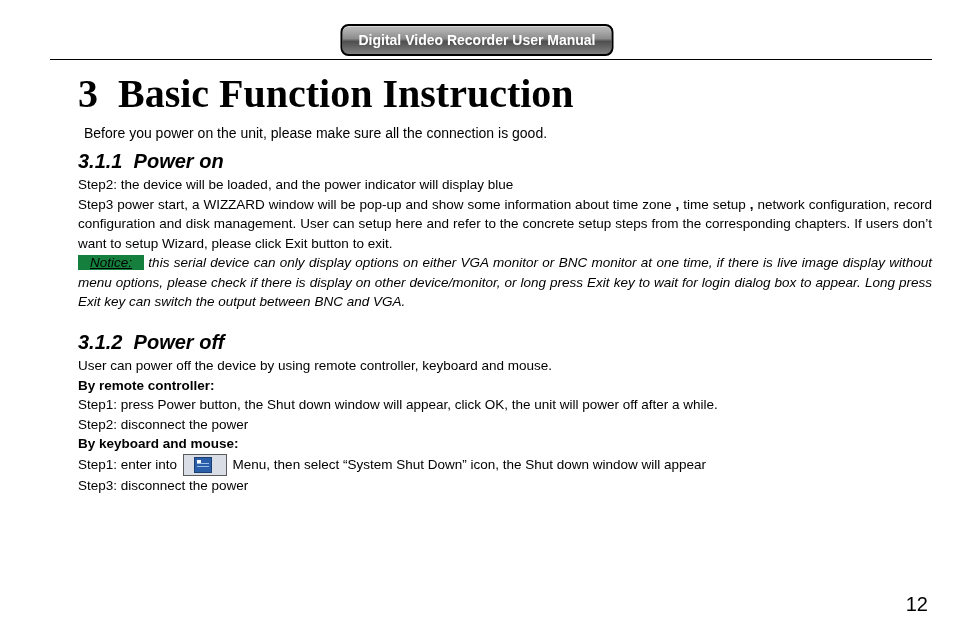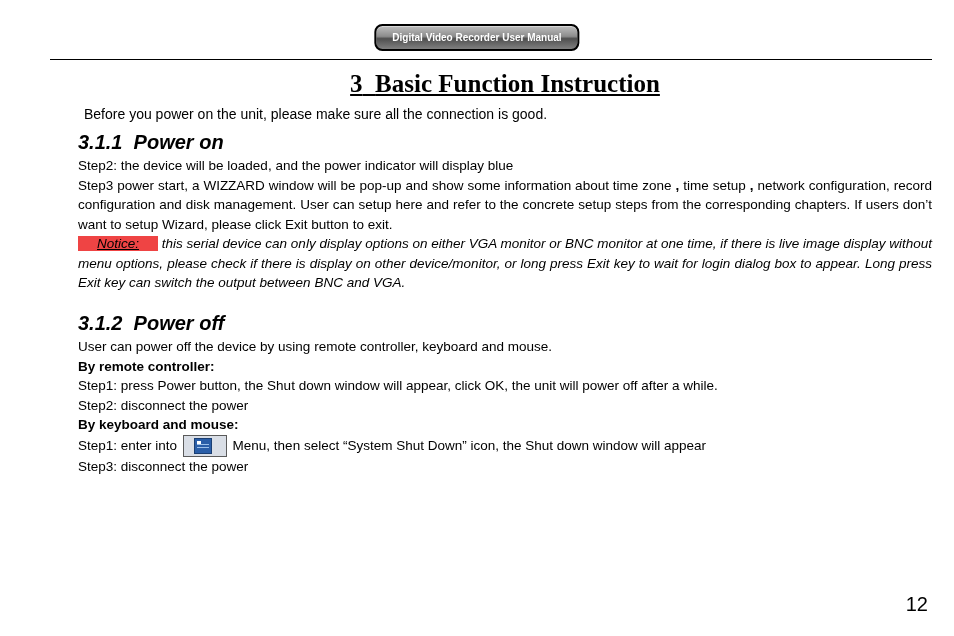--- a/index.html
+++ b/index.html
@@ -16,21 +16,21 @@
     width: 954px;
     height: 636px;
     box-sizing: border-box;
   }
   .header-badge {
     position: absolute;
     left: 50%;
     top: 24px;
     transform: translateX(-50%);
     padding: 6px 16px;
-    font-size: 10px;
+    font-size: 14px;
     font-weight: bold;
     color: #fff;
     border: 2px solid #000;
     border-radius: 8px;
     background: linear-gradient(to bottom, #bfbfbf 0%, #8c8c8c 45%, #4f4f4f 55%, #808080 100%);
     box-shadow: inset 0 1px 0 rgba(255,255,255,0.4);
   }
   .hr-line {
     position: absolute;
     left: 50px;
@@ -39,25 +39,23 @@
     border-top: 1.5px solid #000;
   }
   .content {
     position: absolute;
     left: 78px;
     right: 22px;
     top: 66px;
   }
   .chapter-title {
     font-family: "Times New Roman", Times, serif;
-    font-size: 25px;
+    font-size: 40px;
     font-weight: bold;
-    text-align: center;
     margin: 4px 0 8px 0;
-    text-decoration: underline;
   }
   .h2 {
     font-size: 18px;
     font-weight: bold;
     margin: 6px 0 2px 0;
   }
   .h2 .num, .h2 .txt { font-weight: bold; }
   .intro {
     font-size: 14px;
     margin: 2px 0 4px 6px;
@@ -70,22 +68,22 @@
   }
   .body-text {
     font-size: 13.5px;
     line-height: 1.45;
     text-align: justify;
   }
   .body-text p { margin: 0 0 0 0; }
   .notice-label {
     text-decoration: underline;
     font-style: italic;
-    background: #ef4444;
-    padding: 0 19px;
+    background: #15803d;
+    padding: 0 12px;
   }
   .italic { font-style: italic; }
   .bold { font-weight: bold; }
   .menu-icon-box {
     display: inline-block;
     vertical-align: middle;
     width: 42px;
     height: 20px;
     border: 1px solid #5a5a5a;
     background: #d9dee6;

